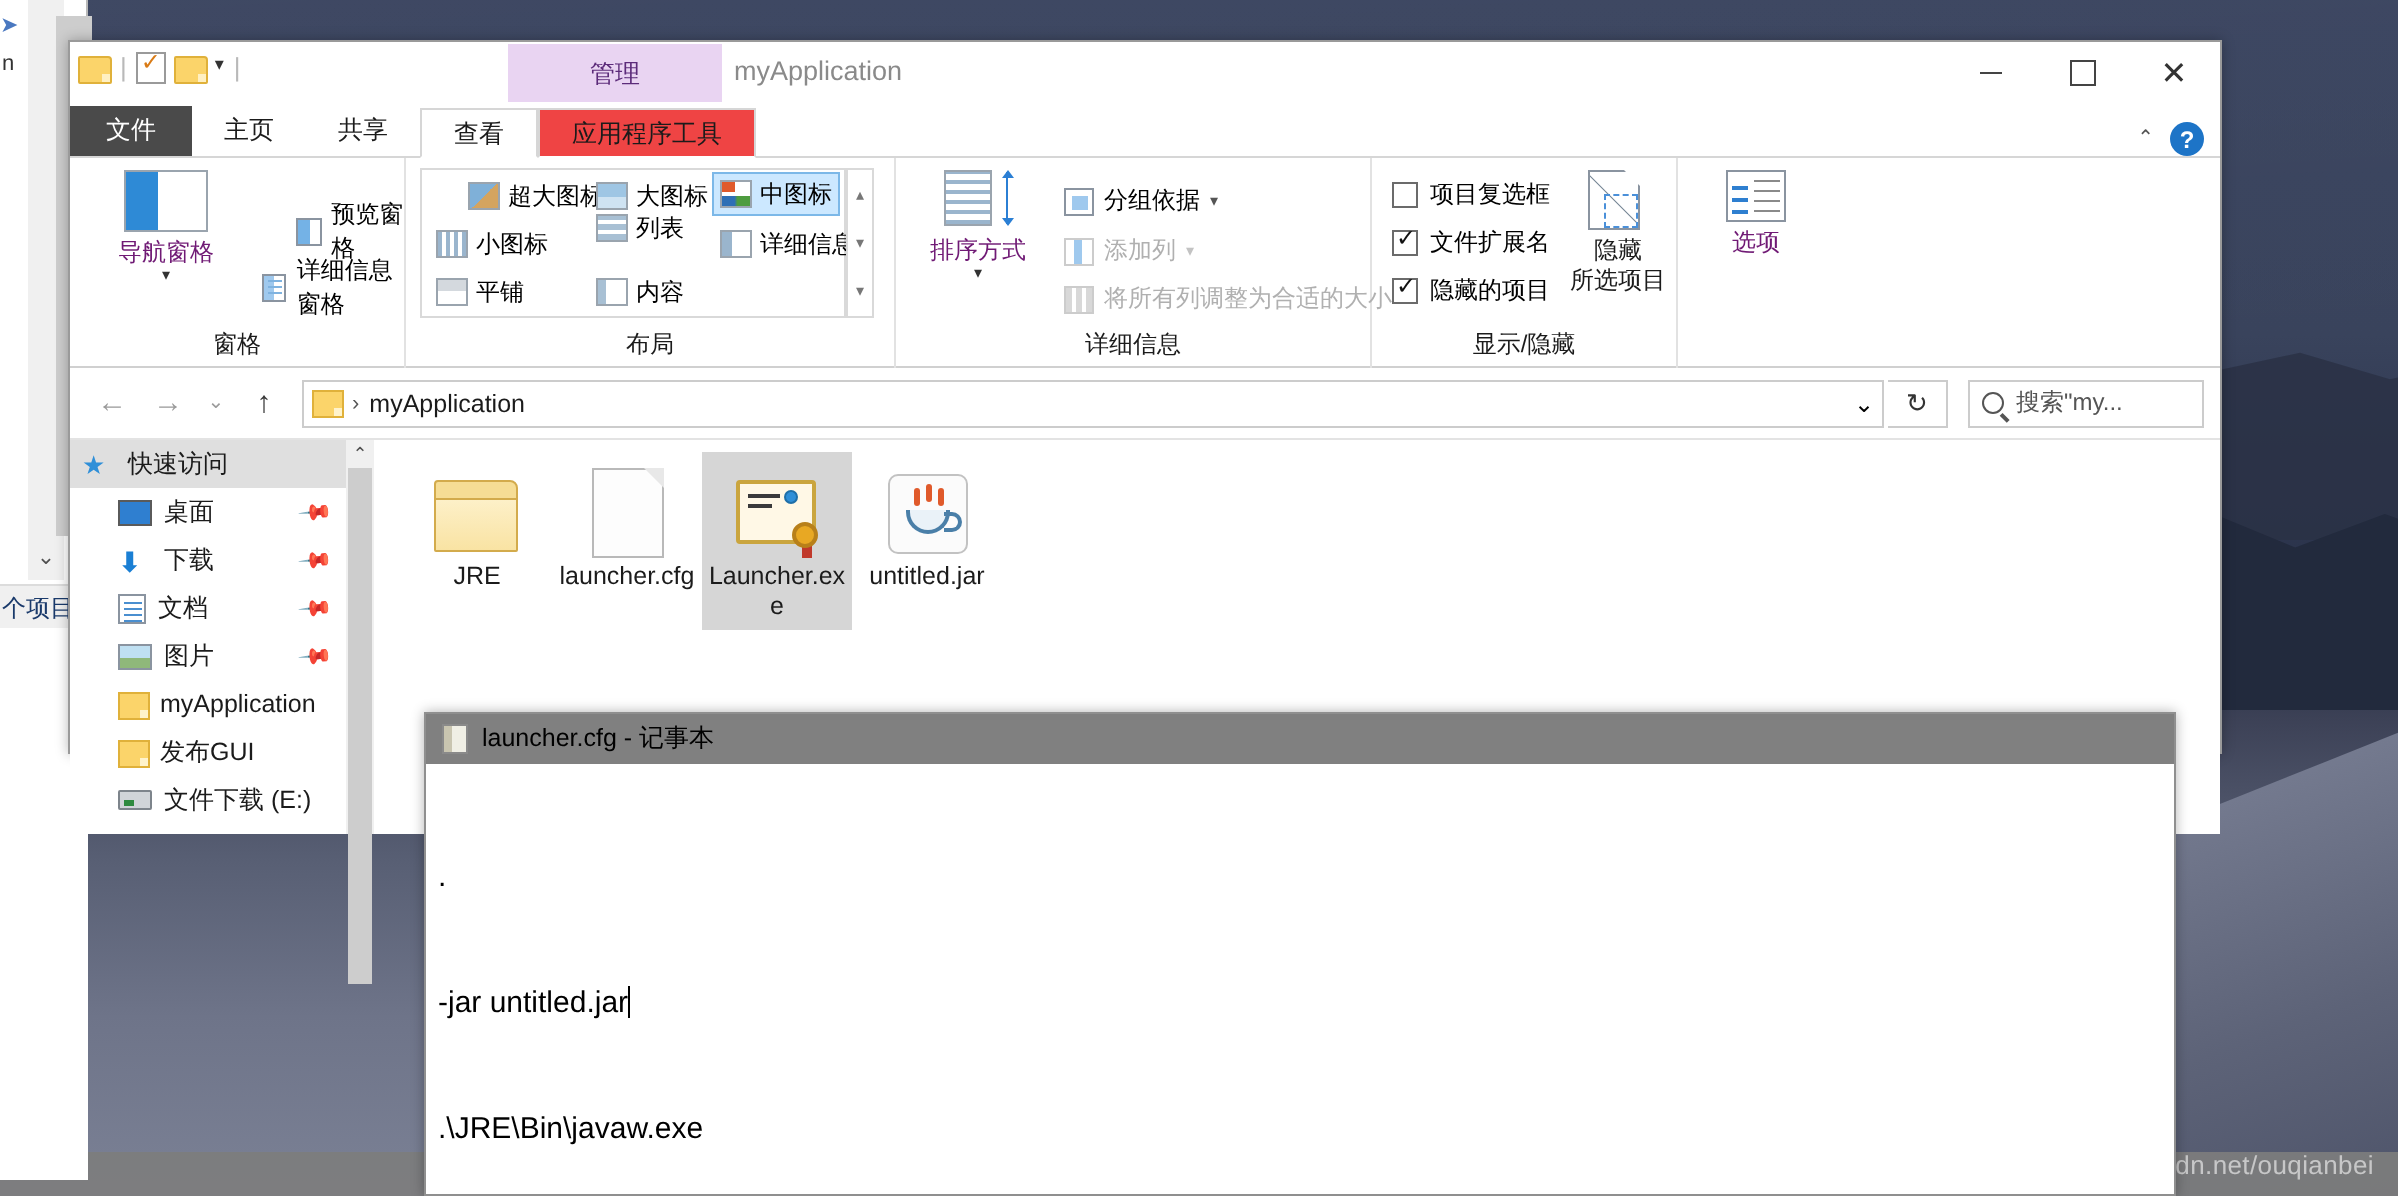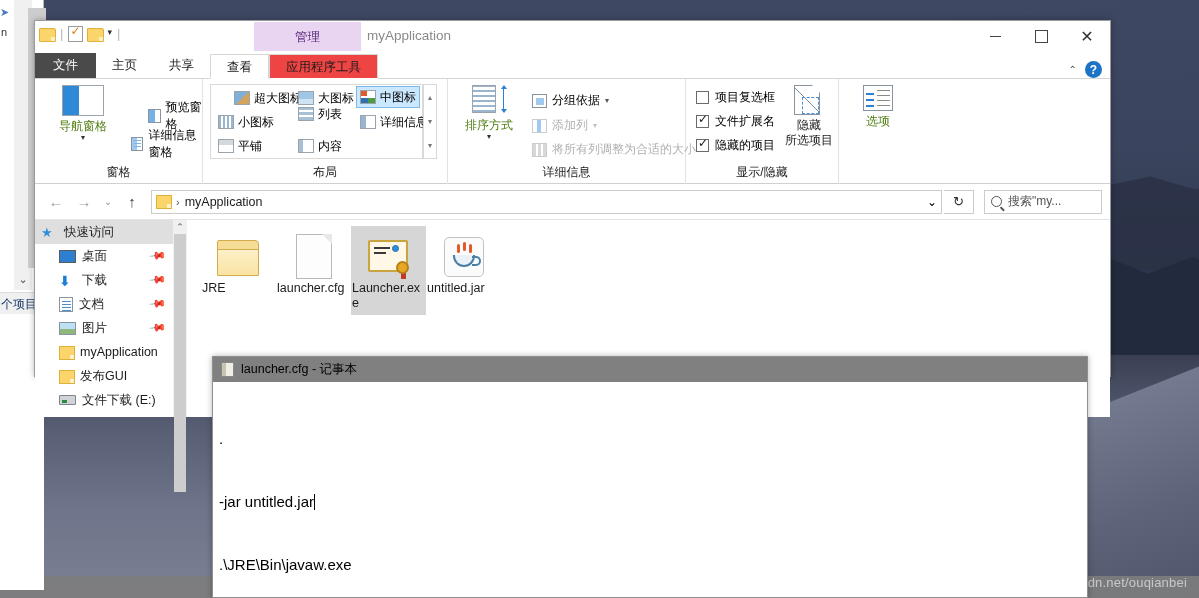--- a/index.html
+++ b/index.html
@@ -157,21 +157,21 @@
 
   
   .g-panes { width: 168px; }
   .navpane-btn { position: absolute; left: 10px; top: 6px; width: 76px; text-align: center; }
   .navpane-ico {
     width: 42px; height: 31px; margin: 0 auto; border: 1px solid #9aa4ae; background: #fff;
     position: relative;
   }
   .navpane-ico::before { content:""; position:absolute; left:0; top:0; width:16px; height:29px;
     background:#2e8ad6; }
-  .navpane-txt { font-size: 12px; margin-top: 2px; color:#4d7c0f; white-space: nowrap; }
+  .navpane-txt { font-size: 12px; margin-top: 2px; color:#701a75; white-space: nowrap; }
   .navpane-caret { font-size: 8px; color:#333; line-height: 6px; }
   .pane-item { position: absolute; display: flex; align-items: center; gap: 5px; font-size: 12px; }
   .pane-ico { width: 16px; height: 14px; border: 1px solid #8a94a0; background:#fff; position:relative; }
   .pane-ico::before{ content:""; position:absolute; left:0; top:0; width:6px; height:12px; background:#74b2e6; }
   .pane-ico.det::before{ left:0; width:5px; background:#9fc9ee; }
   .pane-ico.det::after{ content:""; position:absolute; right:1px; top:2px; width:7px; height:1px;
     box-shadow: 0 3px 0 #7fb3e0, 0 6px 0 #7fb3e0; background:#7fb3e0; }
 
   
   .g-layout { width: 245px; }
@@ -308,21 +308,21 @@
   .ic-drive { width:17px;height:10px;background:#d0d4d8;border:1px solid #7d848b;border-radius:1px;position:relative;}
   .ic-drive::after{content:"";position:absolute;left:2px;bottom:1px;width:5px;height:3px;background:#2e8a3f;}
 
   .navpane-scroll { width:14px; background:#f0f0f0; position:relative; }
   .navpane-scroll .up { position:absolute;top:0;left:0;width:14px;height:14px;font-size:9px;color:#505050;
     display:flex;align-items:center;justify-content:center;}
   .navpane-scroll .thumb{ position:absolute; left:1px; top:14px; width:12px; height:258px; background:#cdcdcd;}
 
   .filepane { flex: 1; position: relative; background:#fff; padding: 10px 0 0 14px; }
   .file-item {
-    position: absolute; width: 75px; cursor: default;
+    position: absolute; width: 75px; text-align: center; cursor: default;
   }
   .file-item.selected .fi-inner { background: #d6d6d6; }
   .fi-inner { padding: 6px 1px 4px; }
   .fi-icon { height: 49px; display:flex; align-items:center; justify-content:center; }
   .fi-label { font-size: 12.5px; color: #1b1b1b; line-height: 15px; word-wrap: break-word; }
 
   .big-folder { width: 44px; height: 38px; position: relative; }
   .big-folder .back { position:absolute; left:0; top:2px; width:42px; height:34px;
     background:#f6dd95; border:1px solid #d3ab4c; border-radius:2px 4px 2px 2px;}
   .big-folder .front { position:absolute; left:0; bottom:0; width:42px; height:27px;

